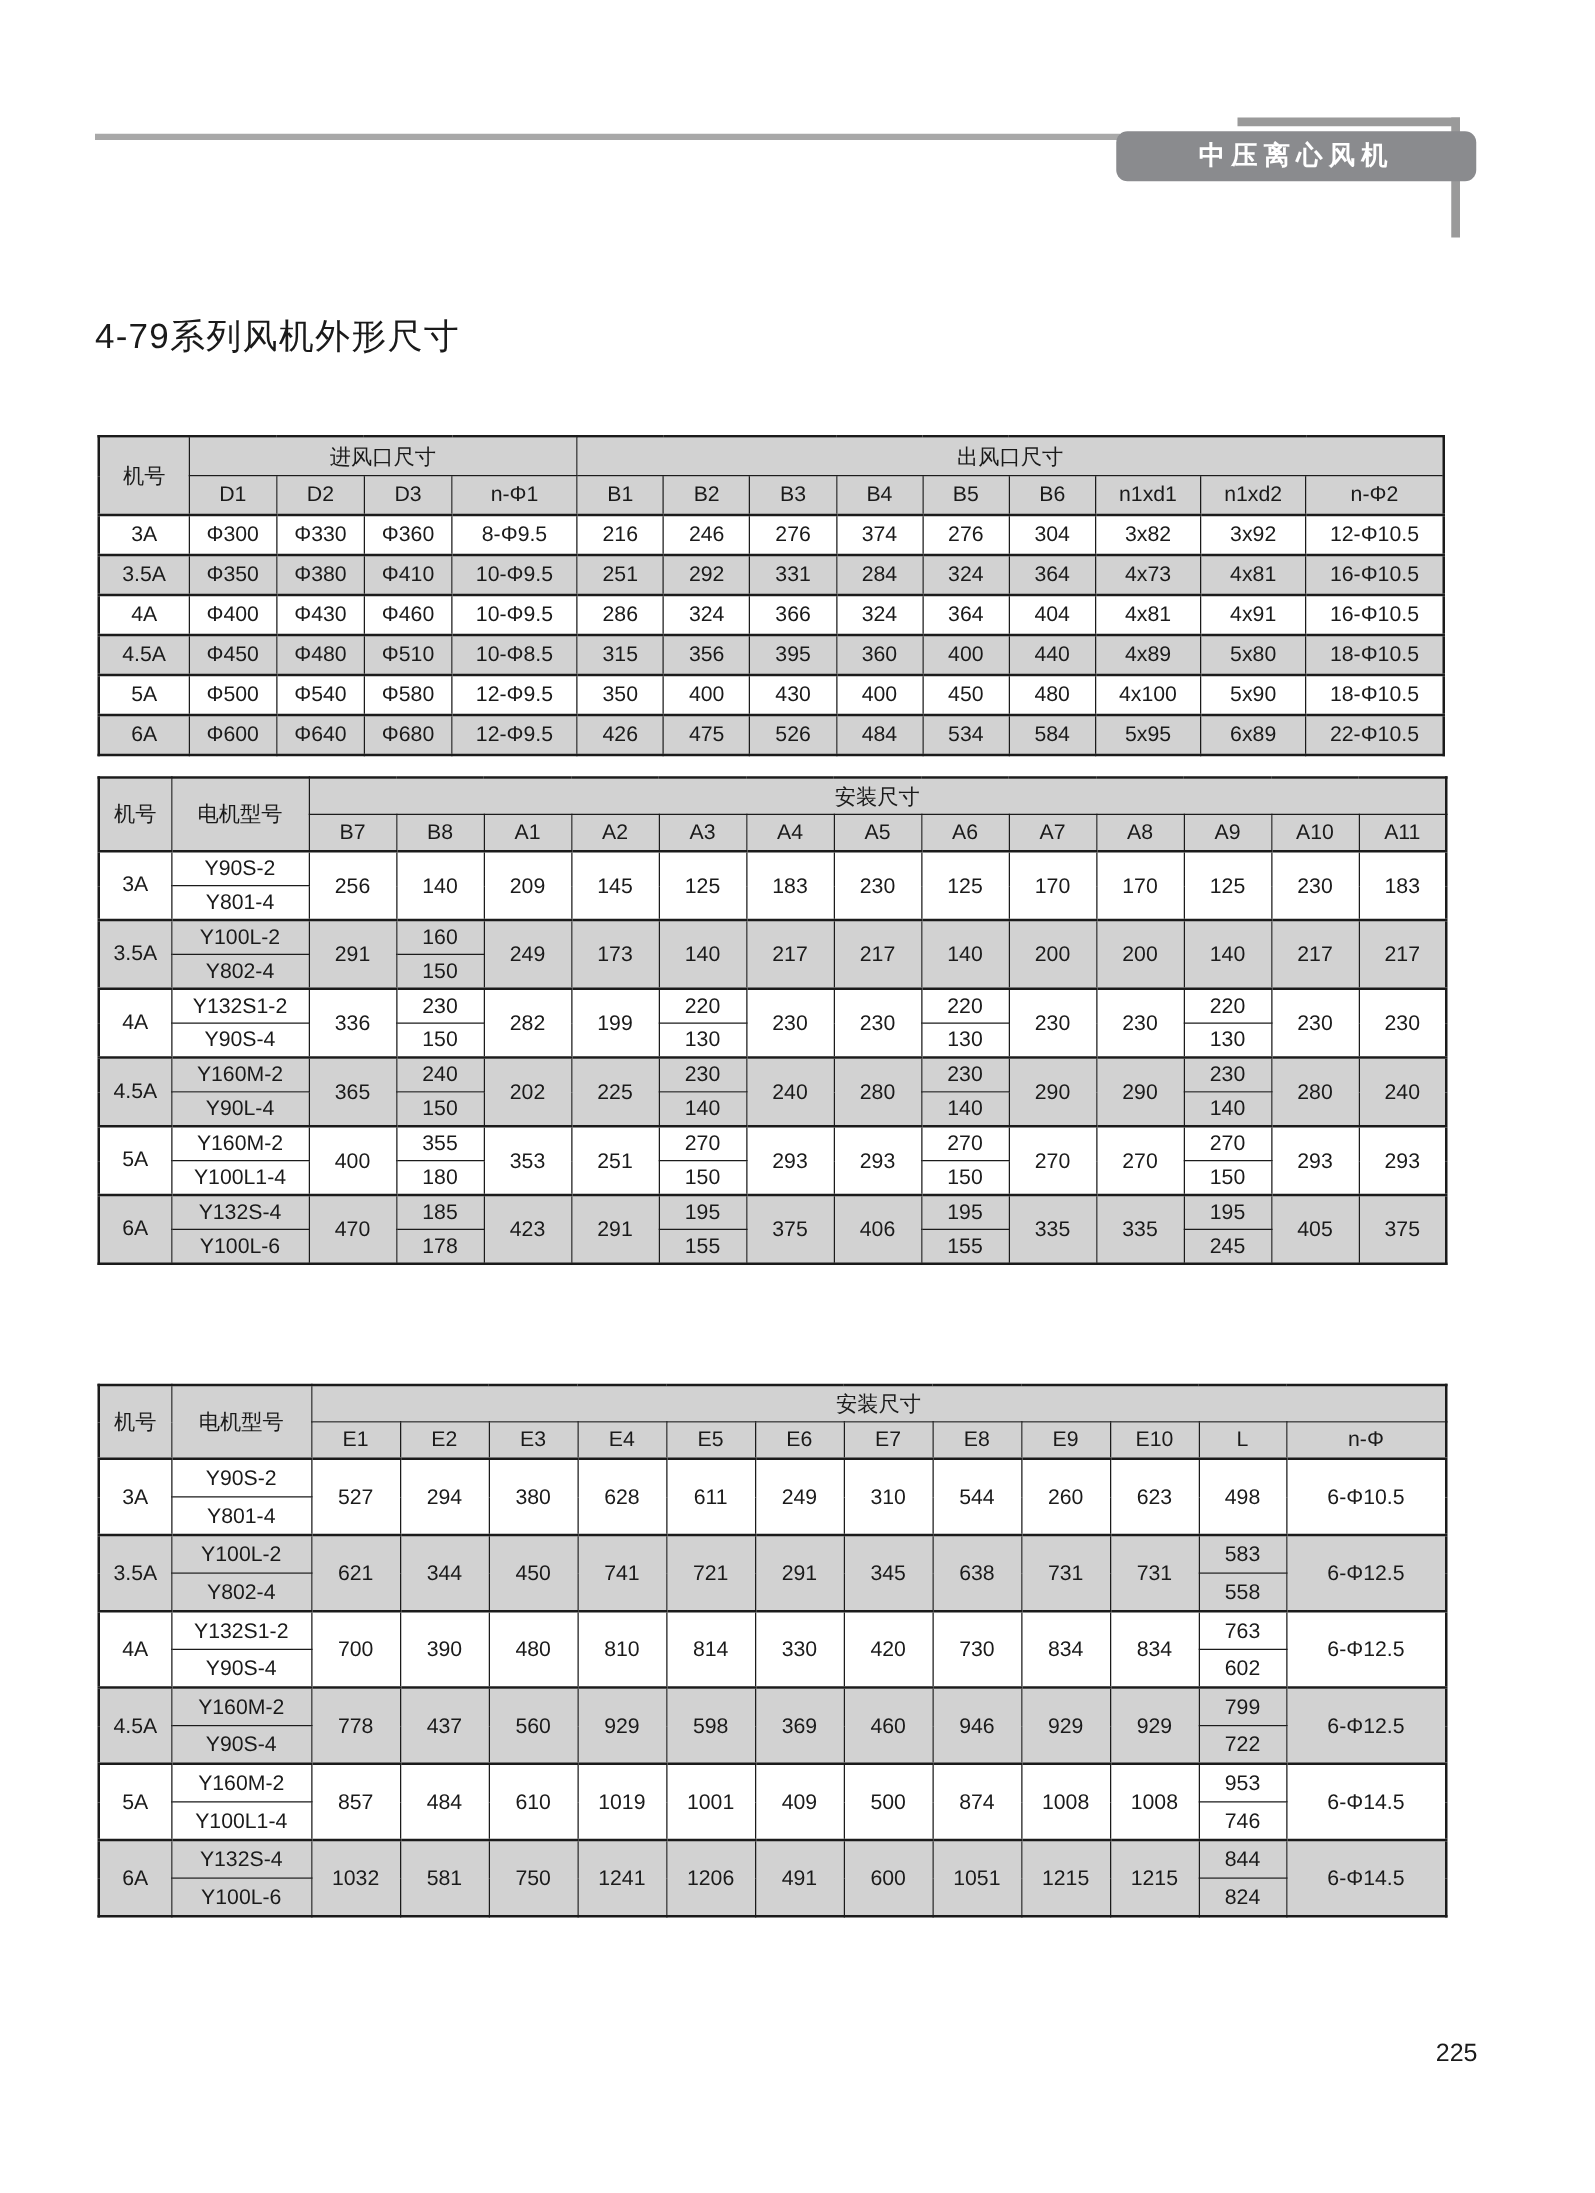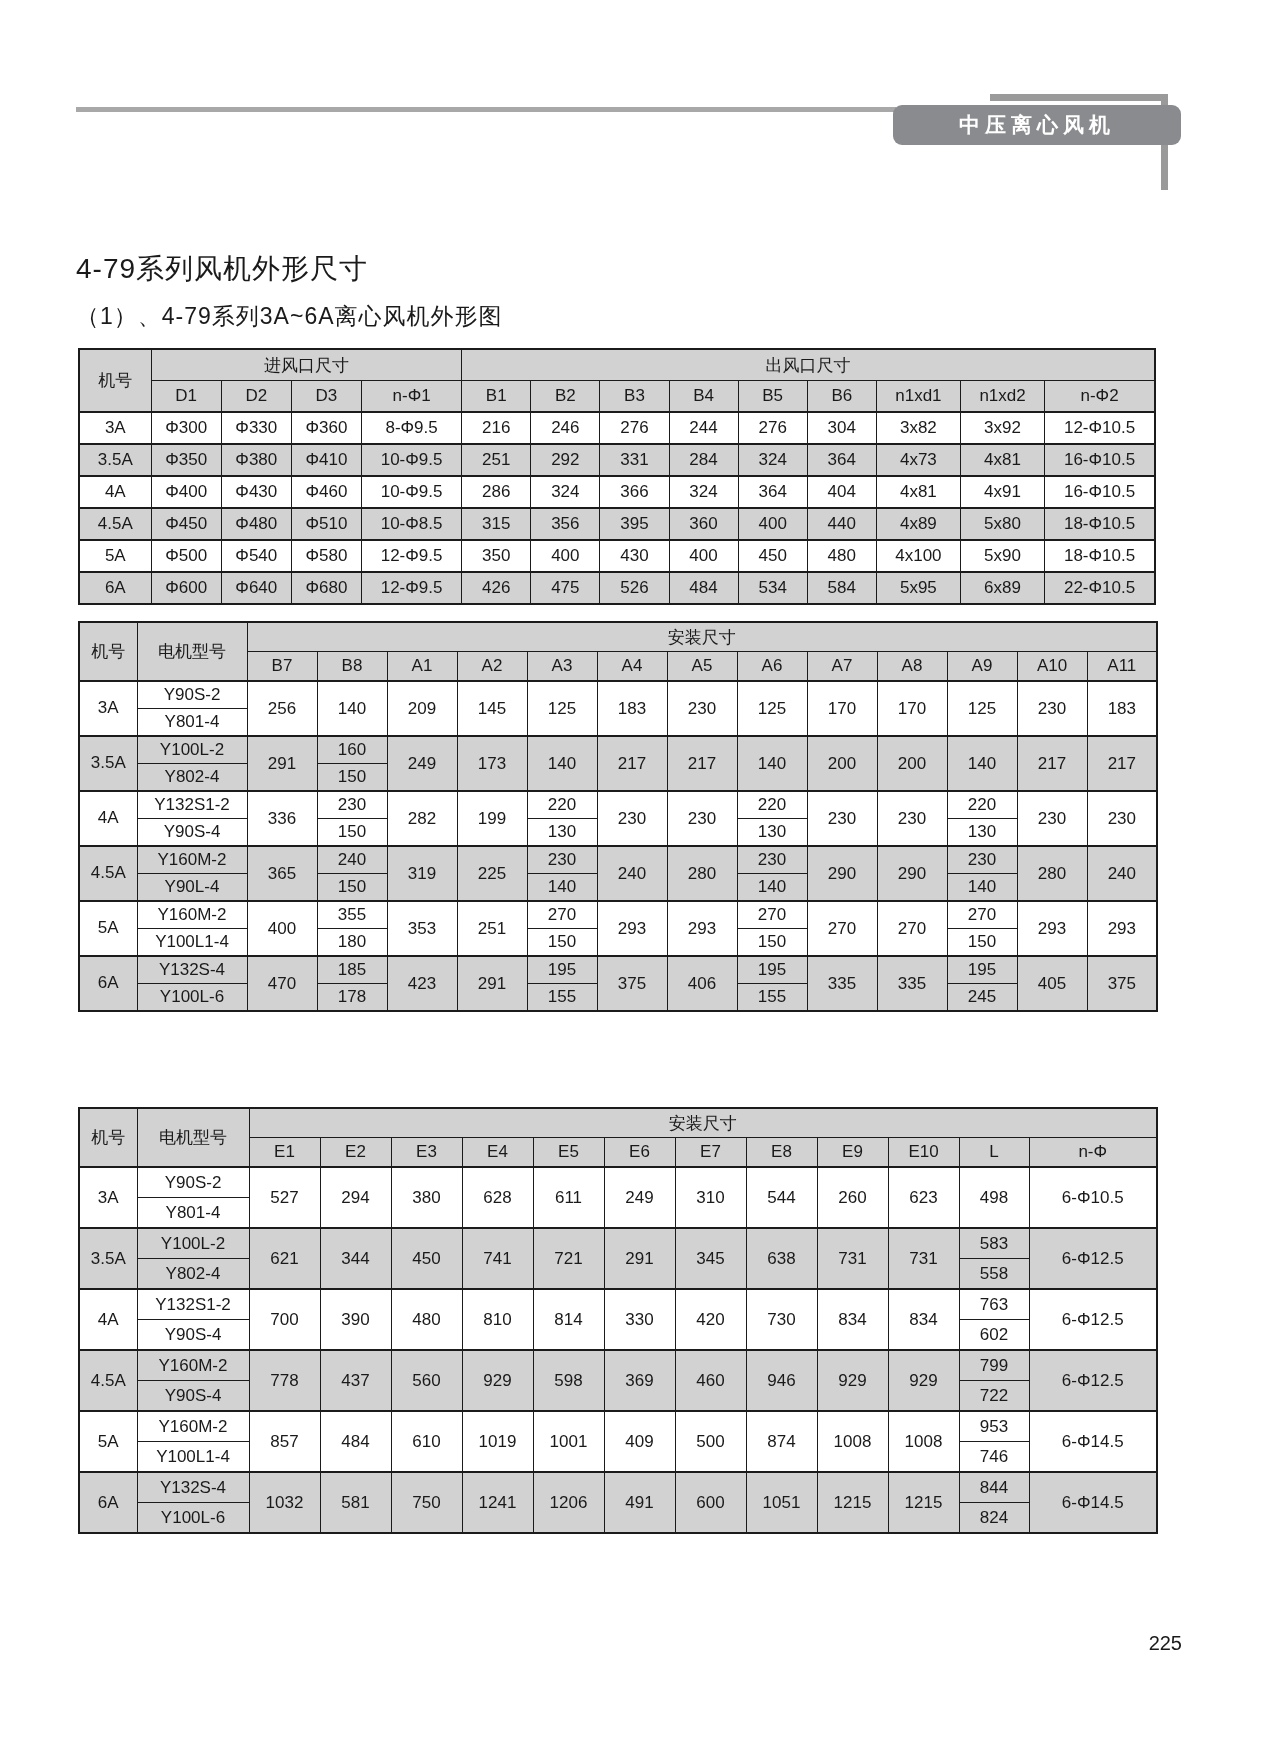--- a/index.html
+++ b/index.html
@@ -44,21 +44,20 @@
 <body>
 
 <div class="page">
 
   <div class="abs" id="bar"></div>
   <div class="abs" id="cornerH"></div>
   <div class="abs" id="cornerV"></div>
   <div class="abs" id="badge">中压离心风机</div>
 
   <div class="abs" id="title">4-79系列风机外形尺寸</div>
-  <div class="abs" id="subtitle">（1）、4-79系列3A~6A离心风机外形图</div>
 
   <div class="abs" id="t1wrap">
     <table class="tbl" id="t1">
       <colgroup>
         <col style="width:72px">
           <col style="width:70px">
           <col style="width:70px">
           <col style="width:70px">
         <col style="width:100px">
           <col style="width:69px">
@@ -96,21 +95,21 @@
       <tbody>
           <tr>
             <td>3A</td>
             <td>Φ300</td>
             <td>Φ330</td>
             <td>Φ360</td>
             <td>8-Φ9.5</td>
             <td>216</td>
             <td>246</td>
             <td>276</td>
-            <td>244</td>
+            <td>374</td>
             <td>276</td>
             <td>304</td>
             <td>3x82</td>
             <td>3x92</td>
             <td>12-Φ10.5</td>
           </tr>
           <tr class="gray">
             <td>3.5A</td>
             <td>Φ350</td>
             <td>Φ380</td>
@@ -299,21 +298,21 @@
             <td>150</td>
             <td>130</td>
             <td>130</td>
             <td>130</td>
           </tr>
           <tr class="block-start gray">
             <td rowspan="2"><span class="mwrap">4.5A</span></td>
             <td>Y160M-2</td>
             <td rowspan="2">365</td>
             <td>240</td>
-            <td rowspan="2">319</td>
+            <td rowspan="2">202</td>
             <td rowspan="2">225</td>
             <td>230</td>
             <td rowspan="2">240</td>
             <td rowspan="2">280</td>
             <td>230</td>
             <td rowspan="2">290</td>
             <td rowspan="2">290</td>
             <td>230</td>
             <td rowspan="2">280</td>
             <td rowspan="2">240</td>

